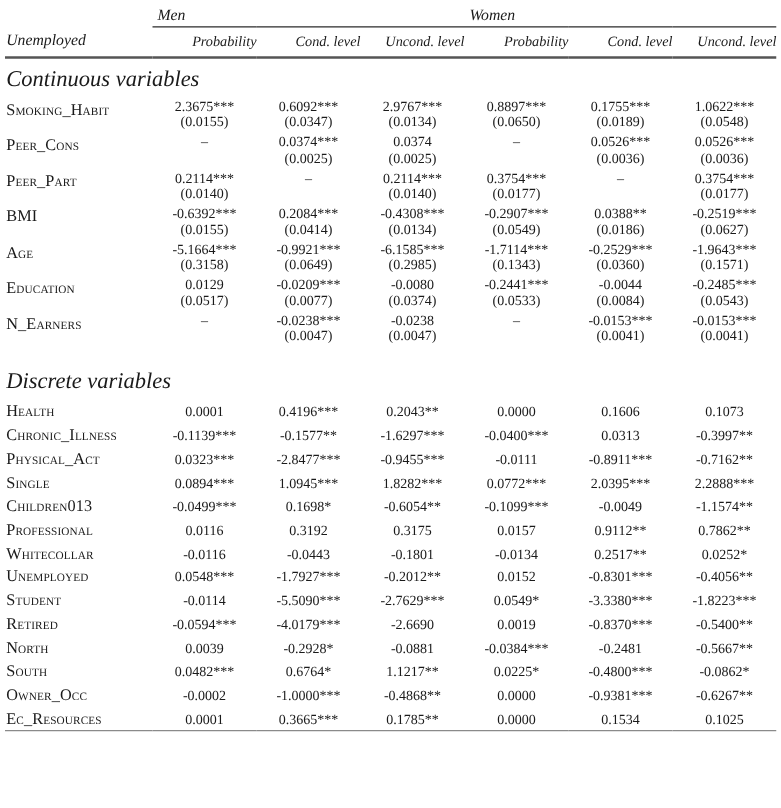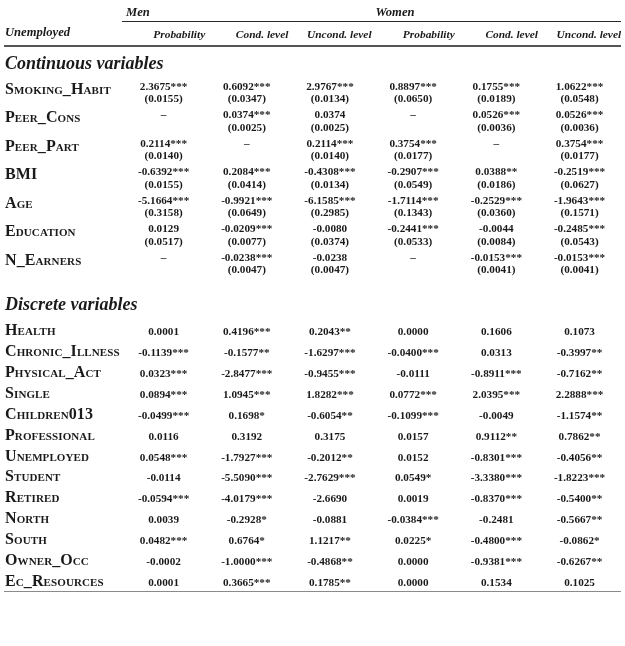--- a/index.html
+++ b/index.html
@@ -13,21 +13,20 @@
     font-family: "Liberation Serif", "DejaVu Serif", serif;
     color: #1a1a1a;
     overflow: hidden;
   }
 
   .table-wrap {
     position: relative;
     width: 552px;
     box-sizing: border-box;
     padding: 0 4px;
-    font-weight: bold;
   }
 
   table.stat-table {
     width: 617px;
     border-collapse: collapse;
     table-layout: fixed;
     font-size: 11.2px;
   }
 
   
@@ -93,21 +92,21 @@
   tr.section-row.spaced td {
     padding-top: 18px;
   }
 
   
   td.varname {
     text-align: left;
     padding-left: 1px;
     white-space: nowrap;
     font-variant: small-caps;
-    font-size: 16px;
+    font-size: 13px;
     letter-spacing: 0.1px;
   }
   td.val {
     text-align: center;
     white-space: nowrap;
     font-size: 11.2px;
   }
 
   
   tr.two-line td {
@@ -413,20 +412,29 @@
         <tr class="one-line">
           <td class="varname">Professional</td>
           <td class="val">0.0116</td>
           <td class="val">0.3192</td>
           <td class="val">0.3175</td>
           <td class="val">0.0157</td>
           <td class="val">0.9112**</td>
           <td class="val">0.7862**</td>
         </tr>
         <tr class="one-line">
+          <td class="varname">Whitecollar</td>
+          <td class="val">-0.0116</td>
+          <td class="val">-0.0443</td>
+          <td class="val">-0.1801</td>
+          <td class="val">-0.0134</td>
+          <td class="val">0.2517**</td>
+          <td class="val">0.0252*</td>
+        </tr>
+        <tr class="one-line">
           <td class="varname">Unemployed</td>
           <td class="val">0.0548***</td>
           <td class="val">-1.7927***</td>
           <td class="val">-0.2012**</td>
           <td class="val">0.0152</td>
           <td class="val">-0.8301***</td>
           <td class="val">-0.4056**</td>
         </tr>
         <tr class="one-line">
           <td class="varname">Student</td>

